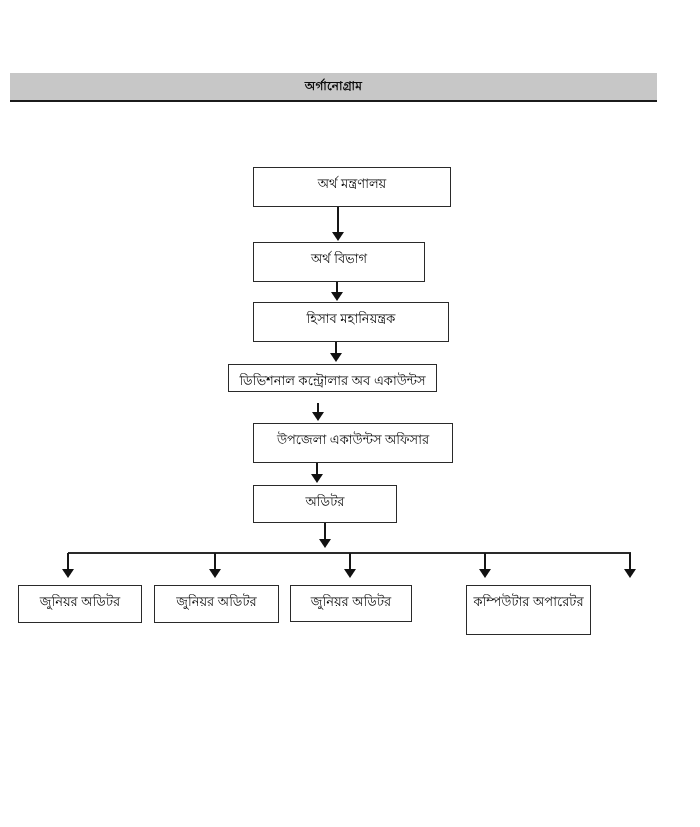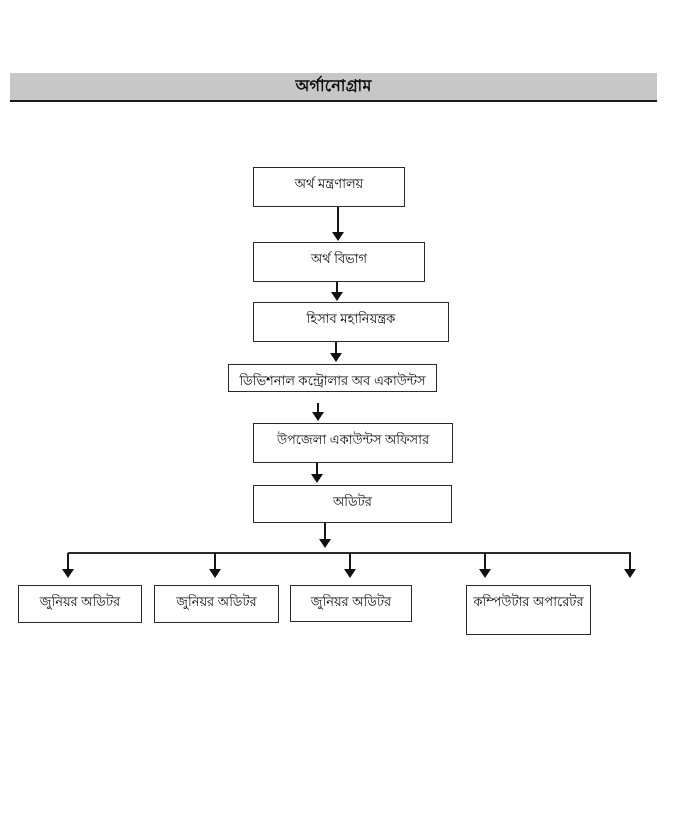--- a/index.html
+++ b/index.html
@@ -14,21 +14,21 @@
   .canvas { position: absolute; left: 0; top: 0; width: 700px; height: 827px; background: #ffffff; }
 
   .header-bar {
     position: absolute;
     left: 10px; top: 73px; width: 647px; height: 29px;
     background: #c7c7c7;
     border-bottom: 2px solid #1b1b1b;
     display: flex; align-items: center; justify-content: center;
   }
   .header-title {
-    font-size: 16px; font-weight: bold; color: #0a0a0a;
+    font-size: 12px; font-weight: bold; color: #0a0a0a;
     letter-spacing: 0.2px;
   }
 
   .node {
     position: absolute;
     background: #ffffff;
     border: 1.5px solid #2a2a2a;
     text-align: center;
     font-size: 13px;
     color: #0a0a0a;
@@ -57,21 +57,21 @@
 </style>
 </head>
 <body>
 
 <div class="canvas">
 
   <div class="header-bar">
     <span class="header-title">অর্গানোগ্রাম</span>
   </div>
 
-  <div class="node" style="left:253px; top:167px; width:152px; height:40px;">
+  <div class="node" style="left:253px; top:167px; width:198px; height:40px;">
     <span>অর্থ মন্ত্রণালয়</span>
   </div>
 
   <div class="varrow" style="left:332px; top:207px; height:34px;">
     <i class="shaft"></i>
     <i class="head"></i>
   </div>
 
   <div class="node" style="left:253px; top:242px; width:172px; height:40px;">
     <span>অর্থ বিভাগ</span>
@@ -102,21 +102,21 @@
 
   <div class="node" style="left:253px; top:423px; width:200px; height:40px;">
     <span>উপজেলা একাউন্টস অফিসার</span>
   </div>
 
   <div class="varrow" style="left:311px; top:463px; height:20px;">
     <i class="shaft"></i>
     <i class="head"></i>
   </div>
 
-  <div class="node" style="left:253px; top:485px; width:199px; height:38px;">
+  <div class="node" style="left:253px; top:485px; width:144px; height:38px;">
     <span>অডিটর</span>
   </div>
 
   <div class="varrow" style="left:319px; top:523px; height:25px;">
     <i class="shaft"></i>
     <i class="head"></i>
   </div>
 
   <div class="hline"></div>
 

